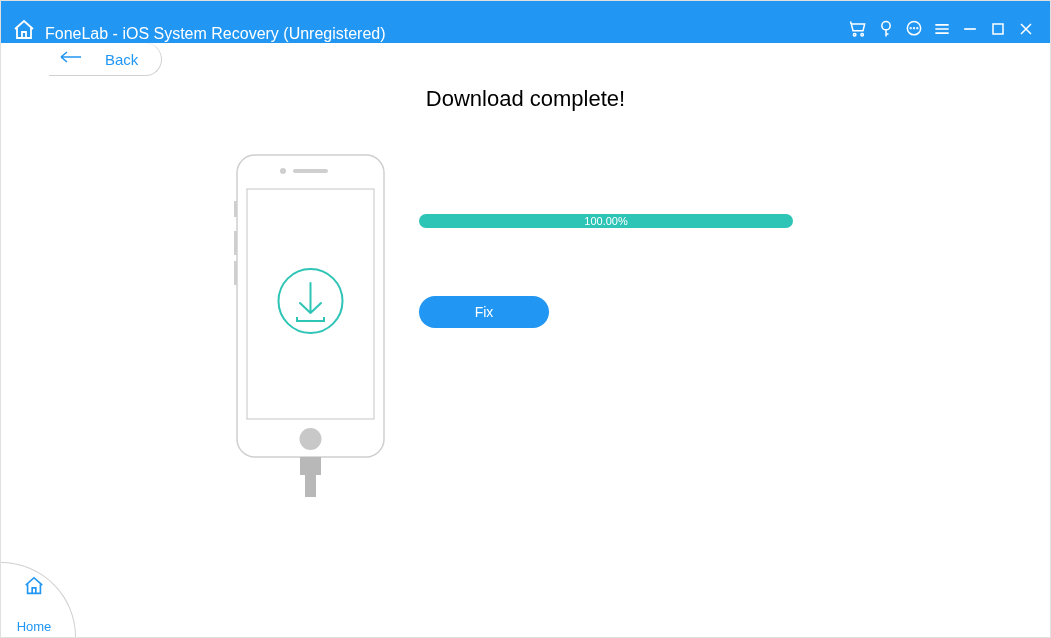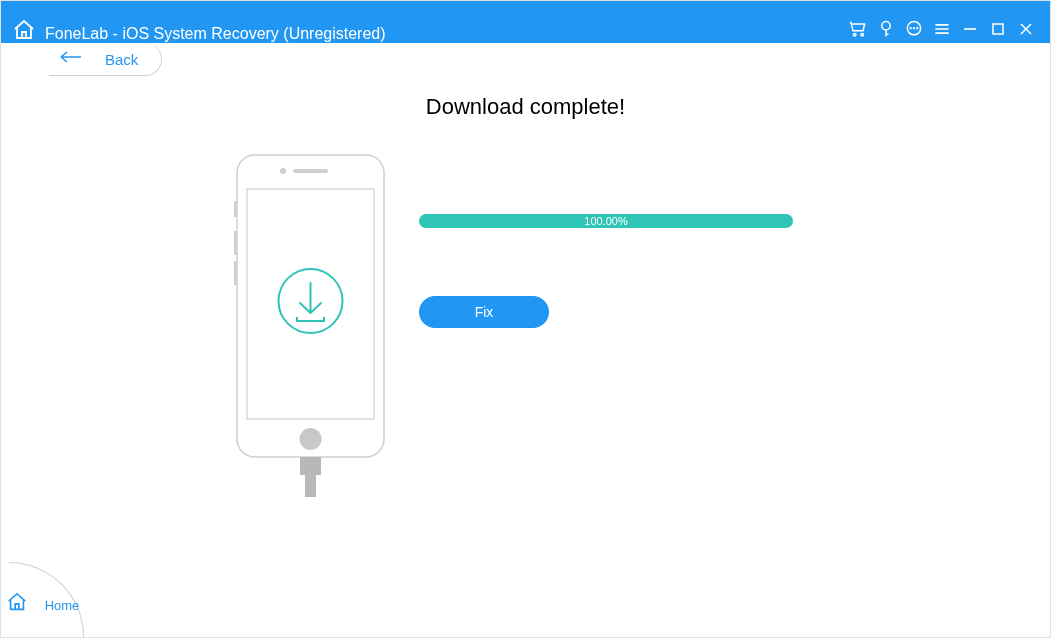--- a/index.html
+++ b/index.html
@@ -13,32 +13,32 @@
   .titlebar .ticon { width: 28px; height: 28px; display: flex; align-items: center; justify-content: center; cursor: pointer; }
   .titlebar svg { stroke: #fff; fill: none; }
   
   
   .back-btn { position: absolute; top: 42px; left: 0; width: 113px; height: 33px; background: #fff; border: 1px solid #d0d0d0; border-left: none; border-top: none; border-top-right-radius: 18px; border-bottom-right-radius: 18px; display: flex; align-items: center; cursor: pointer; margin-left: 48px; }
   .back-btn .arrow { margin-left: 10px; }
   .back-btn .label { color: #2196F3; font-size: 15px; margin-left: 20px; }
   
   
   .main { position: absolute; top: 75px; left: 0; right: 0; bottom: 0; }
-  .headline { text-align: center; font-size: 22px; color: #000; margin-top: 18px; font-weight: 400; }
+  .headline { text-align: center; font-size: 22px; color: #000; margin-top: 10px; font-weight: 400; }
   
   .phone-wrap { position: absolute; left: 232px; top: 75px; width: 155px; }
   
   .progress-wrap { position: absolute; left: 418px; top: 138px; width: 374px; }
   .progress-bar { width: 100%; height: 14px; background: #2EC4B6; border-radius: 7px; position: relative; }
   .progress-text { position: absolute; top: 0; left: 0; right: 0; text-align: center; font-size: 11px; color: #fff; line-height: 14px; }
   
   .fix-btn { position: absolute; left: 418px; top: 220px; width: 130px; height: 32px; background: #2196F3; border: none; border-radius: 16px; color: #fff; font-size: 14px; cursor: pointer; }
   
   
-  .home-btn { position: absolute; bottom: 0; left: 8px; width: 75px; height: 75px; background: #fff; border: 1px solid #d0d0d0; border-left: none; border-bottom: none; border-top-right-radius: 75px; display: flex; align-items: center; justify-content: center; cursor: pointer; padding-right: 8px; padding-top: 8px; gap: 16px; }
+  .home-btn { position: absolute; bottom: 0; left: 0; width: 75px; height: 75px; background: #fff; border: 1px solid #d0d0d0; border-left: none; border-bottom: none; border-top-right-radius: 75px; display: flex; flex-direction: column; align-items: center; justify-content: center; cursor: pointer; padding-right: 8px; padding-top: 8px; gap: 16px; }
   .home-btn .label { color: #2196F3; font-size: 13px; margin-top: 2px; }
 </style>
 </head>
 <body>
 
 <div class="titlebar">
   <span class="home-icon">
     <svg width="24" height="24" viewBox="0 0 24 24" stroke-width="1.8">
       <path d="M3 11 L12 3 L21 11"></path>
       <path d="M5 10 V20 H19 V10"></path>

